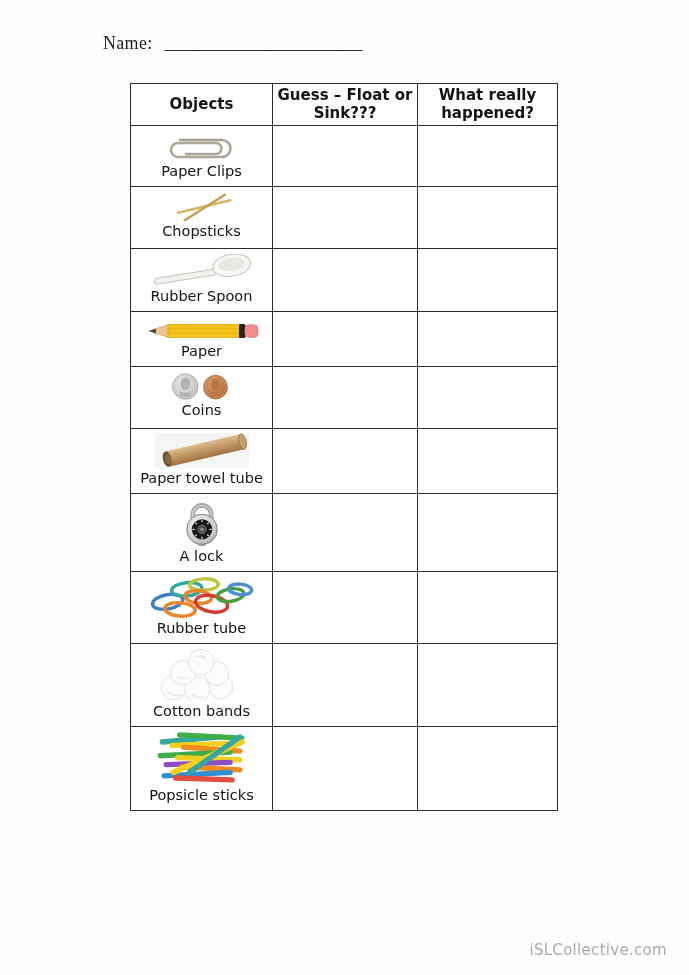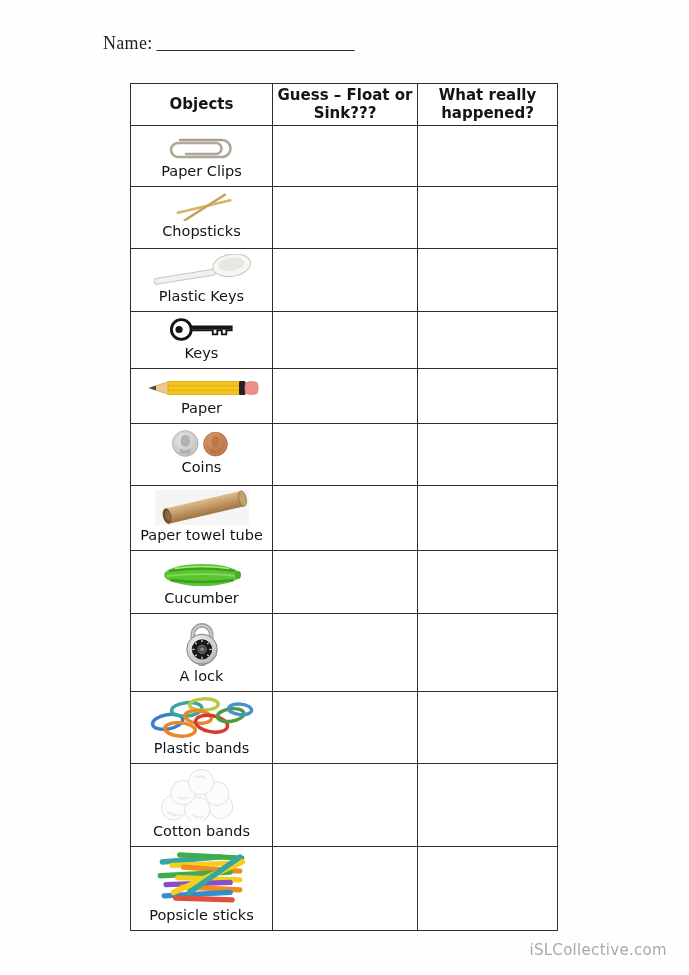--- a/index.html
+++ b/index.html
@@ -11,21 +11,21 @@
     color:#141414;
     overflow:hidden;
   }
   .name-row {
     position:absolute; left:103px; top:33px;
     font-family:"Liberation Serif", serif;
     font-size:18px; color:#1d1d1d;
     letter-spacing:.3px;
     white-space:nowrap;
   }
-  .name-line { margin-left:4px; letter-spacing:0; }
+  .name-line { margin-left:12px; letter-spacing:0; }
 
   table.ws-table {
     position:absolute; left:130px; top:83px;
     border-collapse:collapse; table-layout:fixed;
     width:427px;
   }
   .ws-table th, .ws-table td {
     border:1.5px solid #2d2d2d;
     padding:4px;
     background:#ffffff;
@@ -107,42 +107,27 @@
     <tr style="height:57px">
       <td>
         <div class="obj" style="height:54px">
           <svg width="104" height="32" viewBox="0 0 104 32">
             <g transform="rotate(-9 52 16)">
               <rect x="3" y="17" width="62" height="6" rx="3" fill="#f2f1ee" stroke="#c6c5c0" stroke-width="1"></rect>
               <ellipse cx="82" cy="16" rx="19" ry="11" fill="#f7f6f3" stroke="#c6c5c0" stroke-width="1"></ellipse>
               <ellipse cx="82" cy="15" rx="13" ry="6.5" fill="#e8e7e2"></ellipse>
             </g>
           </svg>
-          <div class="obj-label">Plastic Keys</div>
-        </div>
-      </td>
-      <td class="blank-cell"></td>
-      <td class="blank-cell"></td>
-    </tr>
-
-    <tr style="height:51px">
-      <td>
-        <div class="obj" style="height:48px">
-          <svg width="74" height="30" viewBox="0 0 74 30">
-            <circle cx="14" cy="15" r="11" fill="none" stroke="#141414" stroke-width="3.2"></circle>
-            <circle cx="11.5" cy="15" r="4" fill="#141414"></circle>
-            <path d="M25 11.5 H70 V16 H64 V20.5 H59 V16 H54 V20.5 H49 V16 H25 Z" fill="#fdfdfd" stroke="#141414" stroke-width="2"></path>
-            <rect x="26" y="12" width="43" height="3.2" fill="#141414"></rect>
-          </svg>
-          <div class="obj-label">Keys</div>
-        </div>
-      </td>
-      <td class="blank-cell"></td>
-      <td class="blank-cell"></td>
-    </tr>
+          <div class="obj-label">Rubber Spoon</div>
+        </div>
+      </td>
+      <td class="blank-cell"></td>
+      <td class="blank-cell"></td>
+    </tr>
+
 
     <tr style="height:49px">
       <td>
         <div class="obj" style="height:46px">
           <svg width="118" height="20" viewBox="0 0 118 20">
             <polygon points="26,3.5 6,10 26,16.5" fill="#edc78f" stroke="#c9a86b" stroke-width="0.8"></polygon>
             <polygon points="6,10 13,7.6 13,12.4" fill="#4a4a4a"></polygon>
             <rect x="25" y="3.5" width="72" height="13" fill="#f6c51c" stroke="#d9a90c" stroke-width="0.8"></rect>
             <line x1="25" y1="7.8" x2="97" y2="7.8" stroke="#e0ae12" stroke-width="1"></line>
             <line x1="25" y1="12.2" x2="97" y2="12.2" stroke="#e0ae12" stroke-width="1"></line>
@@ -205,37 +190,20 @@
               <ellipse cx="13" cy="19.5" rx="3" ry="6" fill="#8a6a42"></ellipse>
             </g>
           </svg>
           <div class="obj-label">Paper towel tube</div>
         </div>
       </td>
       <td class="blank-cell"></td>
       <td class="blank-cell"></td>
     </tr>
 
-    <tr style="height:57px">
-      <td>
-        <div class="obj" style="height:54px">
-          <svg width="82" height="26" viewBox="0 0 82 26">
-            <ellipse cx="41" cy="13" rx="38" ry="11" fill="#5bc431"></ellipse>
-            <path d="M8 9 Q41 4 74 9" stroke="#3e9e1f" stroke-width="2.5" fill="none"></path>
-            <path d="M6 14 Q41 10 76 14" stroke="#7ed957" stroke-width="2" fill="none"></path>
-            <path d="M10 18 Q41 22 72 18" stroke="#3e9e1f" stroke-width="2.5" fill="none"></path>
-            <path d="M14 6.5 Q41 2.5 68 6.5" stroke="#a5e87d" stroke-width="1.6" fill="none"></path>
-            <ellipse cx="77" cy="13" rx="3" ry="4" fill="#4aa826"></ellipse>
-          </svg>
-          <div class="obj-label">Cucumber</div>
-        </div>
-      </td>
-      <td class="blank-cell"></td>
-      <td class="blank-cell"></td>
-    </tr>
 
     <tr style="height:72px">
       <td>
         <div class="obj" style="height:69px">
           <svg width="46" height="52" viewBox="0 0 46 52">
             <defs>
               <radialGradient id="gL" cx="38%" cy="32%" r="85%">
                 <stop offset="0%" stop-color="#f4f4f4"></stop>
                   <stop offset="70%" stop-color="#c6c6c6"></stop>
                   <stop offset="100%" stop-color="#8f8f8f"></stop>
@@ -274,21 +242,21 @@
               <ellipse cx="20" cy="27" rx="16" ry="7.5" stroke="#3d7fc4" transform="rotate(-10 20 27)"></ellipse>
               <ellipse cx="40" cy="14" rx="16" ry="7" stroke="#35a7a0" transform="rotate(-6 40 14)"></ellipse>
               <ellipse cx="58" cy="9" rx="15" ry="6" stroke="#b9c83e" transform="rotate(-2 58 9)"></ellipse>
               <ellipse cx="52" cy="22" rx="14" ry="6.5" stroke="#e8862b" transform="rotate(6 52 22)"></ellipse>
               <ellipse cx="33" cy="35" rx="16" ry="7" stroke="#e8862b" transform="rotate(4 33 35)"></ellipse>
               <ellipse cx="66" cy="29" rx="17" ry="8.5" stroke="#d63a2f" transform="rotate(10 66 29)"></ellipse>
               <ellipse cx="86" cy="20" rx="14" ry="6.5" stroke="#4a9e40" transform="rotate(-8 86 20)"></ellipse>
               <ellipse cx="96" cy="14" rx="12" ry="5.5" stroke="#4a90d0" transform="rotate(5 96 14)"></ellipse>
             </g>
           </svg>
-          <div class="obj-label">Plastic bands</div>
+          <div class="obj-label">Rubber tube</div>
         </div>
       </td>
       <td class="blank-cell"></td>
       <td class="blank-cell"></td>
     </tr>
 
     <tr style="height:77px">
       <td>
         <div class="obj" style="height:74px">
           <svg width="94" height="56" viewBox="0 0 94 56">

